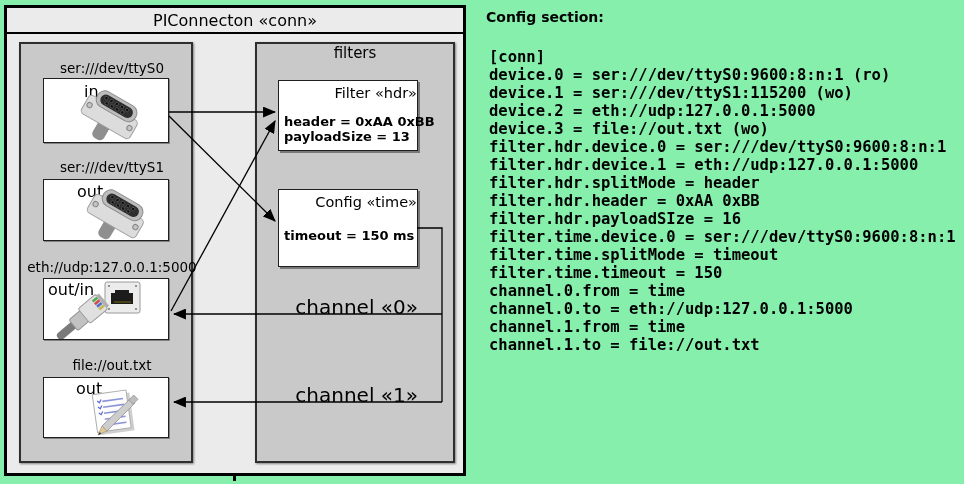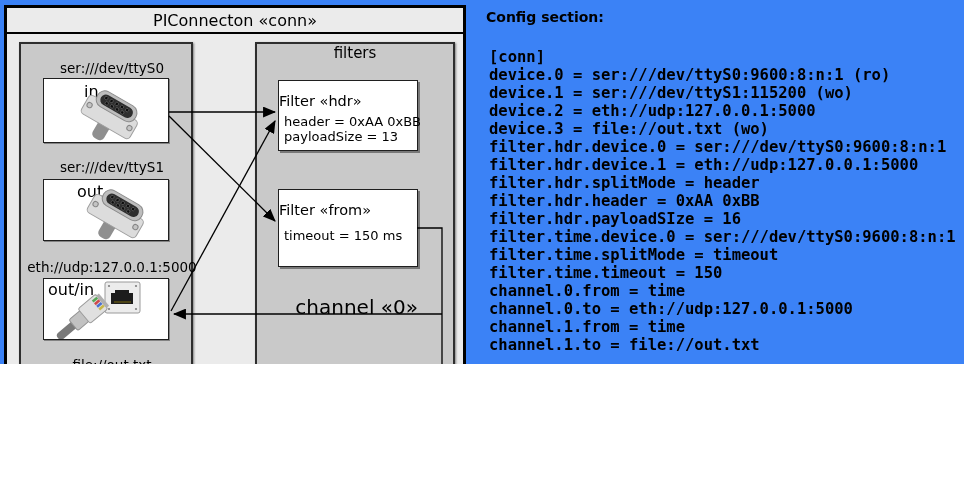--- a/index.html
+++ b/index.html
@@ -1,16 +1,16 @@
 <!DOCTYPE html>
 <html><head>
 <meta charset="utf-8">
 <style>
   html,body { margin:0; padding:0; background:#fff; }
-  .stage { position:relative; width:964px; height:364px; background:#3b82f6;
+  .stage { position:relative; width:964px; height:484px; background:#86efac;
            font-family:"DejaVu Sans", sans-serif; color:#000; overflow:hidden; }
 
   
   .diagram { position:absolute; left:0; top:0; width:470px; height:484px; }
 
   .outer-box { position:absolute; left:4px; top:5px; width:462px; height:471px;
                box-sizing:border-box; background:#ebebeb; border:3px solid #000; }
   .outer-title { height:24px; line-height:25px; text-align:center; font-size:16px;
                  border-bottom:2px solid #000; }
 
@@ -24,23 +24,23 @@
                font-size:13.5px; }
   .dev-box { position:absolute; left:43px; width:126px; box-sizing:border-box;
              background:#fff; border:1.5px solid #1f1f1f;
              box-shadow:1px 1px 0 rgba(0,0,0,.35); }
   .port-label { position:absolute; font-size:16px; line-height:17px; }
   .icon-wrap { position:absolute; }
 
   .filter-box { position:absolute; left:278px; width:140px; box-sizing:border-box;
                 background:#fff; border:1.5px solid #1f1f1f;
                 box-shadow:2px 2px 0 rgba(0,0,0,.4); }
-  .filter-title { text-align:left; font-size:14.5px; margin-top:12px; }
+  .filter-title { text-align:right; font-size:14.5px; margin-top:4px; }
   .filter-attrs { position:absolute; left:5px; }
-  .filter-attr { font-size:13px; line-height:15px; white-space:nowrap; }
+  .filter-attr { font-size:13px; line-height:15px; white-space:nowrap;font-weight:bold; }
 
   .channel-label { position:absolute; left:278px; width:140px; text-align:right;
                    font-size:20px; }
 
   .wires { position:absolute; left:0; top:0; width:964px; height:484px;
            pointer-events:none; }
   .bottom-tick { position:absolute; left:233px; top:473px; width:3px; height:8px;
                  background:#000; }
 
   
@@ -171,21 +171,21 @@
 
     <div class="filter-box" style="top:80px;height:71px">
       <div class="filter-title">Filter «hdr»</div>
       <div class="filter-attrs" style="top:33px">
         <div class="filter-attr">header = 0xAA 0xBB</div>
         <div class="filter-attr">payloadSize = 13</div>
       </div>
     </div>
 
     <div class="filter-box" style="top:189px;height:78px">
-      <div class="filter-title">Filter «from»</div>
+      <div class="filter-title">Config «time»</div>
       <div class="filter-attrs" style="top:38px">
         <div class="filter-attr">timeout = 150 ms</div>
       </div>
     </div>
 
     <div class="channel-label" style="top:295px">channel «0»</div>
     <div class="channel-label" style="top:383px">channel «1»</div>
 
     <svg class="wires" viewBox="0 0 964 484">
       <defs>

